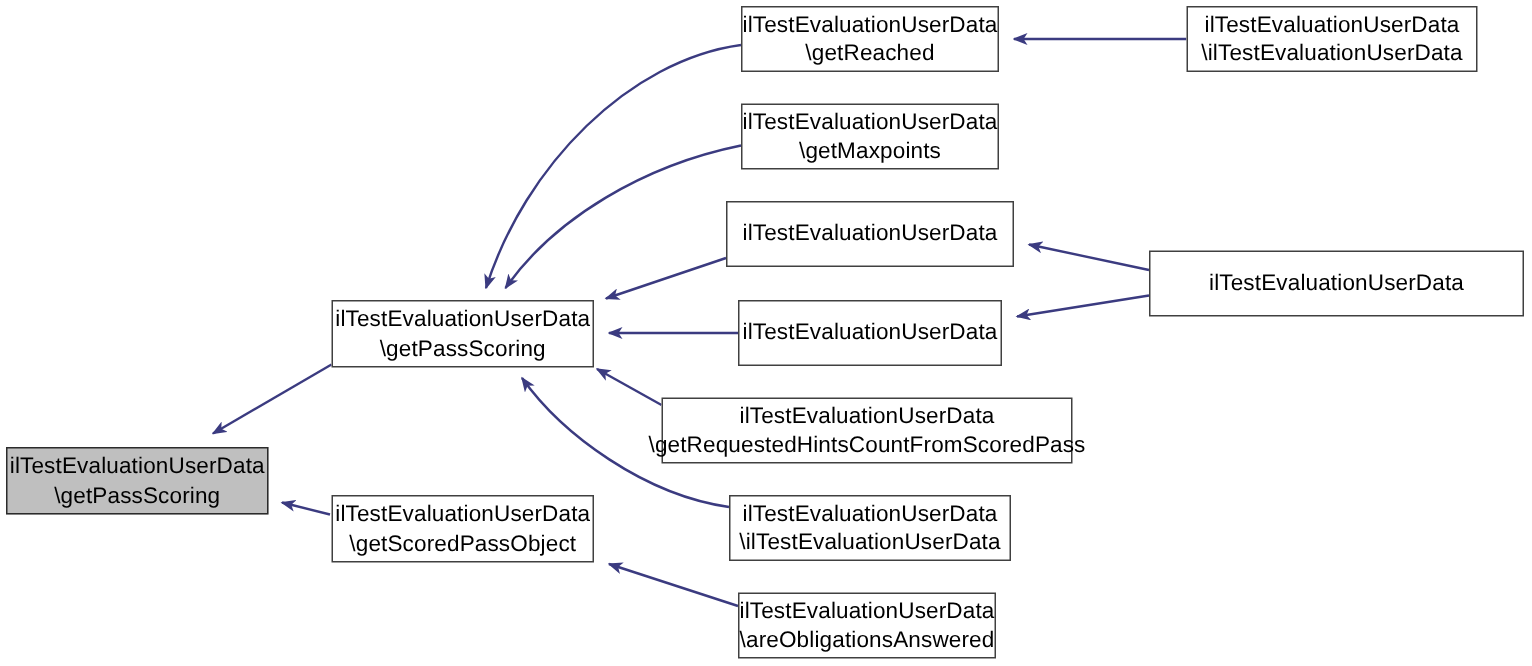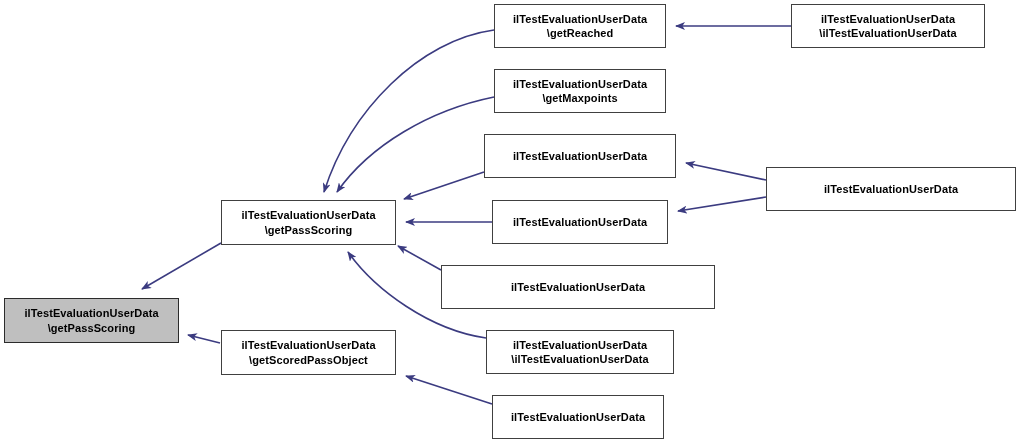--- a/index.html
+++ b/index.html
@@ -22,27 +22,26 @@
   .node{
     position:absolute;
     box-sizing:border-box;
     background:#ffffff;
     border:1px solid #404040;
     display:flex;
     flex-direction:column;
     align-items:center;
     justify-content:center;
     text-align:center;
-    font-size:11px;
+    font-size:15px;
     line-height:1.30;
     color:#000000;
     letter-spacing:0.1px;
     white-space:nowrap;
     z-index:2;
-    font-weight:bold;
   }
   .node.highlight{
     background:#bfbfbf;
     border:1px solid #2b2b2b;
   }
   .node .l1,.node .l2{display:block;}
 </style>
 </head>
 <body>
 
@@ -103,27 +102,29 @@
     <span class="l2">\getMaxpoints</span>
   </div>
   <div class="node" style="left: 484px; top: 134px; width: 192px; height: 44px;">
     <span class="l1">ilTestEvaluationUserData</span>
   </div>
   <div class="node" style="left: 492px; top: 200px; width: 176px; height: 44px;">
     <span class="l1">ilTestEvaluationUserData</span>
   </div>
   <div class="node" style="left: 441px; top: 265px; width: 274px; height: 44px;">
     <span class="l1">ilTestEvaluationUserData</span>
+    <span class="l2">\getRequestedHintsCountFromScoredPass</span>
   </div>
   <div class="node" style="left: 486px; top: 330px; width: 188px; height: 44px;">
     <span class="l1">ilTestEvaluationUserData</span>
     <span class="l2">\ilTestEvaluationUserData</span>
   </div>
   <div class="node" style="left: 492px; top: 395px; width: 172px; height: 44px;">
     <span class="l1">ilTestEvaluationUserData</span>
+    <span class="l2">\areObligationsAnswered</span>
   </div>
   <div class="node" style="left: 791px; top: 4px; width: 194px; height: 44px;">
     <span class="l1">ilTestEvaluationUserData</span>
     <span class="l2">\ilTestEvaluationUserData</span>
   </div>
   <div class="node" style="left: 766px; top: 167px; width: 250px; height: 44px;">
     <span class="l1">ilTestEvaluationUserData</span>
   </div>
 
 </div>

